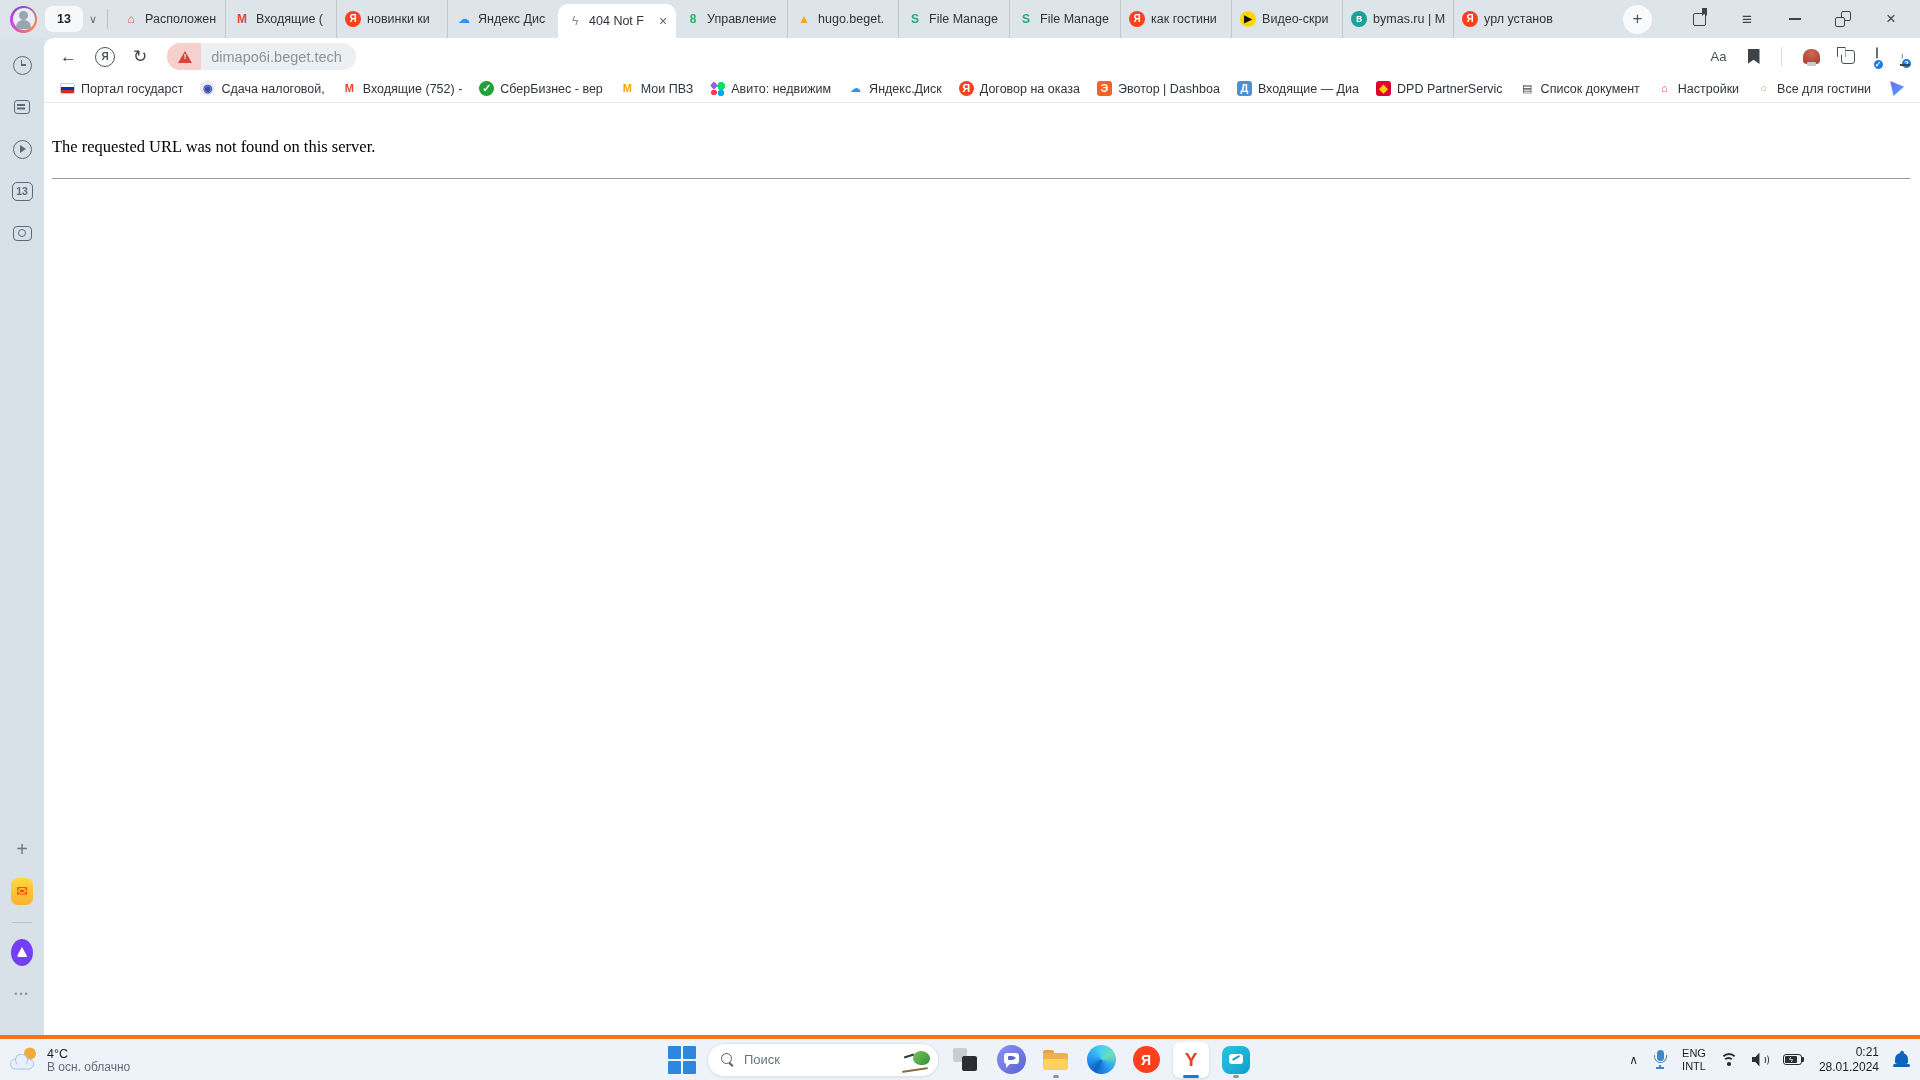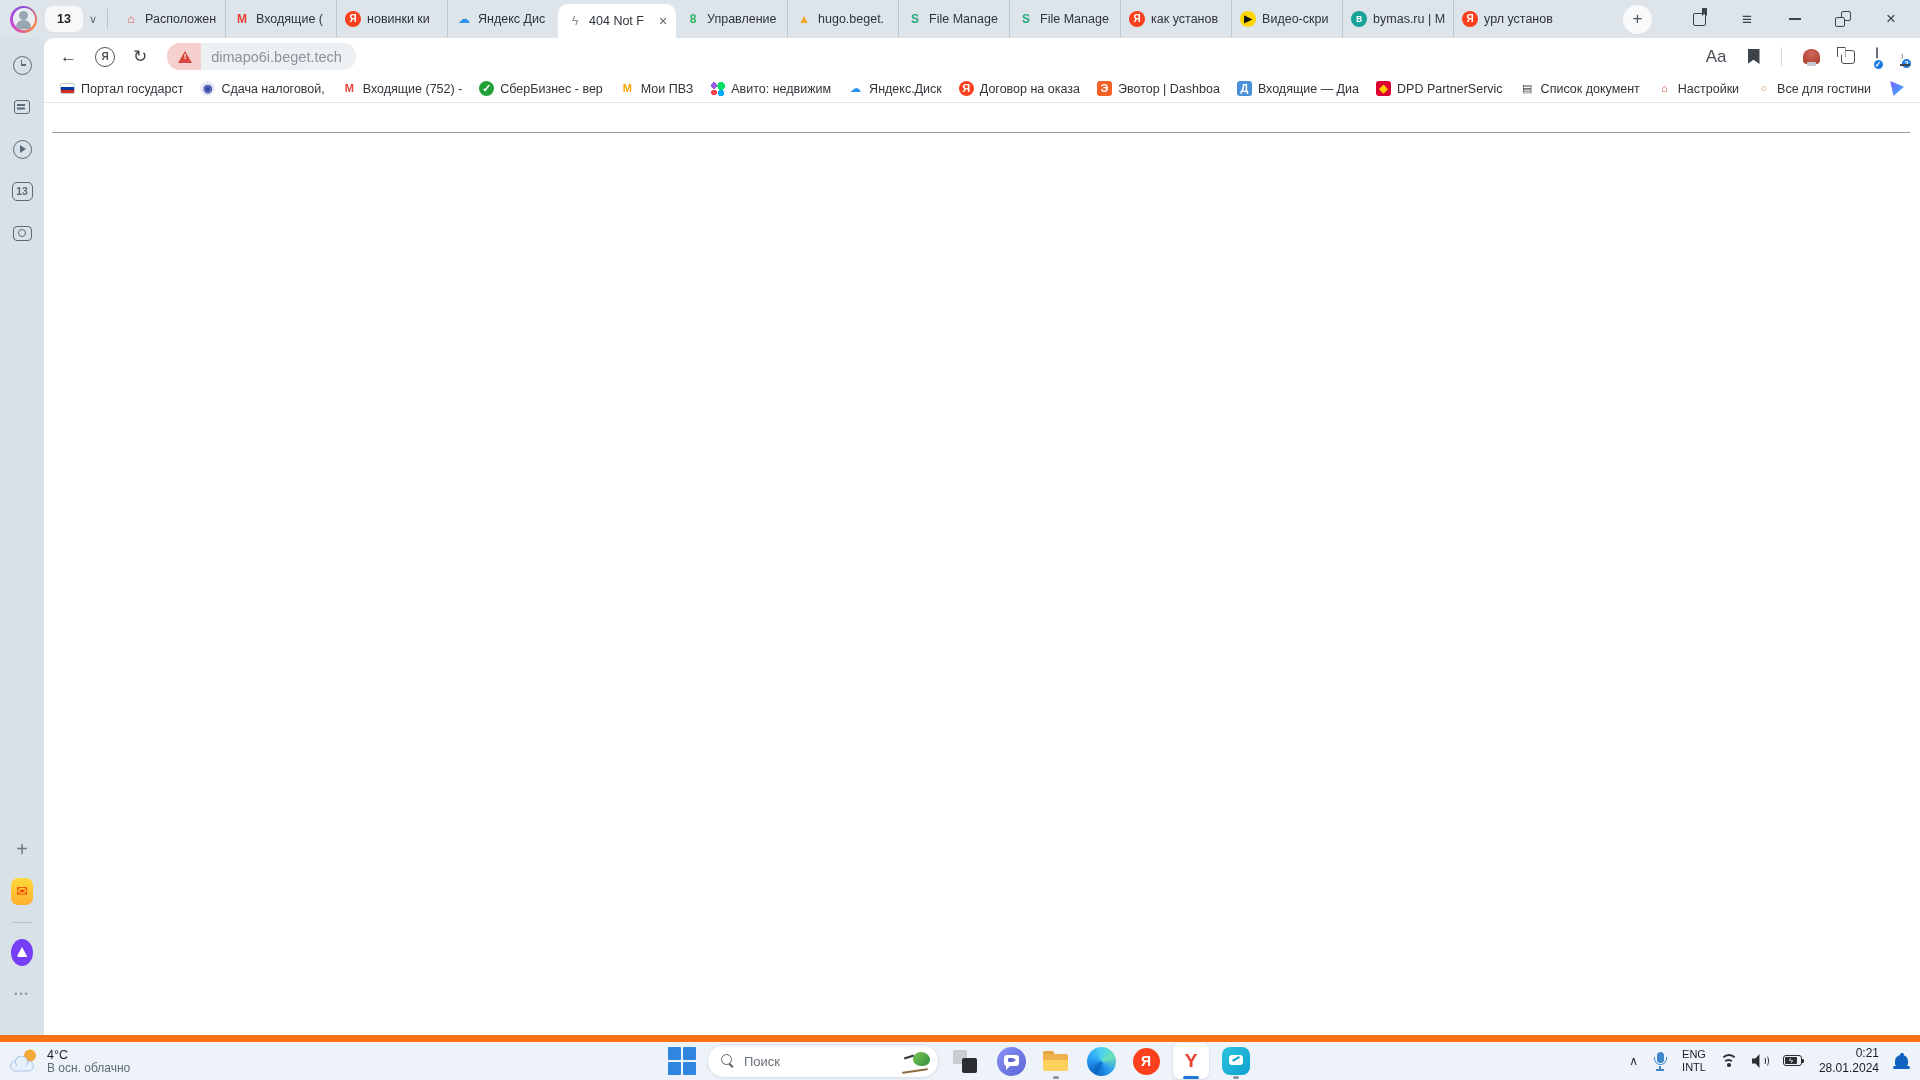--- a/index.html
+++ b/index.html
@@ -80,21 +80,21 @@
   .tb-ic{color:#3c4349;margin-right:18px;font-size:17px;display:inline-flex;align-items:center;justify-content:center}
   .ic-ya-circle{width:20px;height:20px;border:1.6px solid #4a525a;border-radius:50%;font-size:10px;font-weight:700;color:#4a525a}
   .urlpill{display:flex;align-items:center;height:27px;margin-left:2px}
   .url-warn{height:27px;border-radius:13px 0 0 13px;background:#f6d0cd;display:flex;align-items:center;padding:0 9px 0 11px;position:relative}
   .tri{width:0;height:0;border-left:7px solid transparent;border-right:7px solid transparent;border-bottom:12px solid #d8453a;position:relative}
   .tri::after{content:"!";position:absolute;left:-1.5px;top:1px;color:#fff;font-size:8px;font-weight:700}
   .url-text{height:27px;border-radius:0 13px 13px 0;background:#edf0f2;color:#8a939d;font-size:14.5px;
     display:flex;align-items:center;padding:0 14px 0 10px}
   .tb-title{position:absolute;left:0;right:0;text-align:center;font-size:15px;color:#1f2327;pointer-events:none}
   .tb-right{display:flex;align-items:center;gap:21px;margin-left:auto;color:#4a5057}
-  .ic-translate{font-size:17px;color:#4a5057}
+  .ic-translate{font-size:13px;color:#4a5057}
   .ic-bflag{width:12px;height:15px;background:#3c4349;clip-path:polygon(0 0,100% 0,100% 100%,50% 72%,0 100%)}
   .tb-sep{width:1px;height:19px;background:#d5dadf}
   .ic-ext{width:17px;height:15px;background:radial-gradient(circle at 50% 30%,#d0675a,#a73a2a);border-radius:8px 8px 4px 4px;position:relative}
   .ic-ext::after{content:"";position:absolute;left:4px;bottom:-2px;width:9px;height:4px;background:#c3cad1;border-radius:1px}
   .ic-collections{width:14px;height:14px;border:1.7px solid #4a5057;border-radius:3px;position:relative}
   .ic-collections::before{content:"";position:absolute;left:-5px;top:-4px;width:7px;height:9px;background:#fff;border:1.7px solid #4a5057;
     clip-path:polygon(0 0,100% 0,100% 100%,50% 72%,0 100%)}
   .badged{position:relative}
   .ic-pagecheck{width:13px;height:16px;border:1.7px solid #6a7077;border-radius:2px;background:#fff}
   .badge{position:absolute;right:-7px;bottom:-5px;width:13px;height:13px;border-radius:50%;background:#1f7ae0;color:#fff;
@@ -117,21 +117,21 @@
     clip-path:polygon(8% 0,100% 38%,30% 100%);border-radius:2px}
 
   
   .content{padding:8px 10px 0 8px;font-family:"Liberation Serif",serif;color:#000}
   .content h1{font-size:30px;font-weight:700;margin:12px 0 0 0}
   .content p{font-size:16.5px;margin:26px 0 0 0}
   .content hr{border:none;border-top:1px solid #9a9a9a;margin:21px 0 0 0}
   .content address{font-size:16.5px;font-style:italic;margin:13px 0 0 0;display:block}
 
   
-  .taskbar{position:absolute;left:0;right:0;bottom:0;height:45px;background:#eef3fa;border-top:7px solid #f97316}
+  .taskbar{position:absolute;left:0;right:0;bottom:0;height:45px;background:#eef3fa;border-top:4px solid #f97316}
   .weather{position:absolute;left:10px;top:50%;transform:translateY(-50%);display:flex;align-items:center;gap:9px}
   .w-icon{position:relative;width:28px;height:24px}
   .w-moon{position:absolute;right:2px;top:0;width:12px;height:12px;border-radius:50%;background:#f6a93b}
   .w-cloud{position:absolute;left:0;bottom:2px;width:24px;height:11px;background:#e8f1fb;border:1.5px solid #a9c3e2;border-radius:8px}
   .w-cloud::before{content:"";position:absolute;left:4px;top:-6px;width:11px;height:11px;border-radius:50%;
     background:#e8f1fb;border:1.5px solid #a9c3e2;border-bottom-color:transparent}
   .w-temp{font-size:12.5px;color:#1b1f24;line-height:14px}
   .w-cond{font-size:12px;color:#5f6b76;line-height:13px}
 
   .tb-center{position:absolute;left:50%;top:50%;transform:translate(-50%,-50%);display:flex;align-items:center;gap:9px}
@@ -256,21 +256,21 @@
     <span class="tab-title">File Manage</span>
 
   </div>
       <div class="tab">
     <span class="favicon" style="color: rgb(39, 169, 124); font-weight: 700;">S</span>
     <span class="tab-title">File Manage</span>
 
   </div>
       <div class="tab">
     <span class="favicon fav-circle" style="color: rgb(255, 255, 255); background: rgb(252, 63, 29);">Я</span>
-    <span class="tab-title">как установ</span>
+    <span class="tab-title">как гостини</span>
 
   </div>
       <div class="tab">
     <span class="favicon fav-circle" style="color: rgb(17, 17, 17); background: rgb(255, 213, 0);">▶</span>
     <span class="tab-title">Видео-скри</span>
 
   </div>
       <div class="tab">
     <span class="favicon fav-circle" style="color: rgb(255, 255, 255); background: rgb(23, 163, 152);">в</span>
     <span class="tab-title">bymas.ru | M</span>
@@ -408,20 +408,21 @@
     <span class="bm-label">Настройки</span>
   </span>
       <span class="bm-item">
     <span class="bm-fav" style="color: rgb(201, 160, 106);">○</span>
     <span class="bm-label">Все для гостини</span>
   </span>
       <span class="bm-tail"></span>
     </div>
 
   <div class="content">
+    <p>The requested URL was not found on this server.</p>
     <hr>
   </div>
 </div>
 
 <div class="taskbar">
   <div class="weather">
     <span class="w-icon">
         <span class="w-moon"></span>
         <span class="w-cloud"></span>
       </span>

